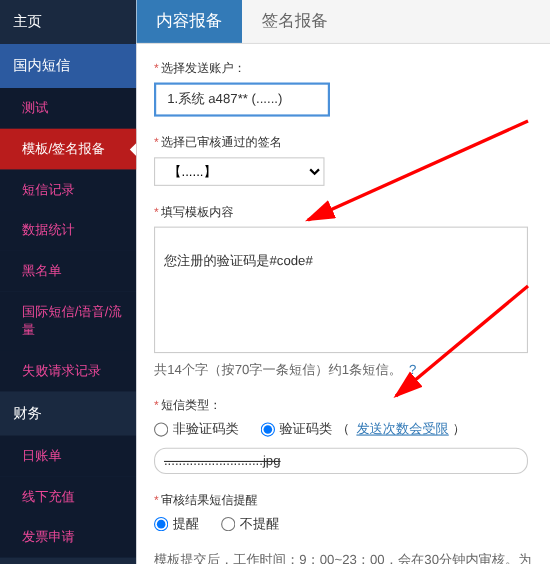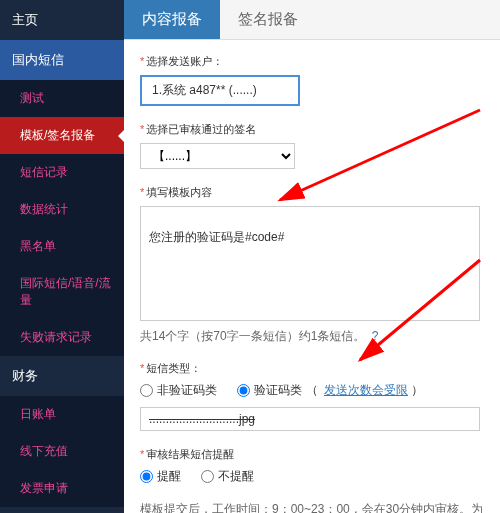--- a/index.html
+++ b/index.html
@@ -22,21 +22,21 @@
     .select-box { border: 2px solid #4a90d9; padding: 5px 10px; display: inline-block; font-size: 12px; color: #333; width: 160px; }
     .select { border: 1px solid #ccc; padding: 4px 8px; font-size: 12px; width: 155px; background: #fff; }
     .textarea { width: 100%; max-width: 340px; height: 115px; border: 1px solid #ccc; padding: 22px 8px; font-size: 12px; color: #333; resize: none; font-family: inherit; }
     .hint { font-size: 12px; color: #666; margin-top: 4px; }
     .hint .info-icon { color: #337ab7; margin-left: 3px; cursor: pointer; }
     .radio-row { display: flex; align-items: center; gap: 20px; flex-wrap: wrap; }
     .radio-item { display: flex; align-items: center; gap: 4px; font-size: 12px; }
     .radio-item input { margin: 0; }
     .link { color: #337ab7; text-decoration: underline; font-size: 12px; margin-left: 6px; }
     .input-text { width: 100%; max-width: 340px; border: 1px solid #ccc; padding: 4px 8px; font-size: 12px; margin-top: 8px; }
-    .strike { text-decoration: line-through; color: #333; }
+    .strike { text-decoration: line-through; color: #333; border-radius: 11px; }
     .footer-note { font-size: 12px; color: #666; margin-top: 8px; }
     .arrows { position: absolute; top: 0; left: 0; pointer-events: none; }
   </style>
 </head>
 <body>
 
 <div class="layout">
   <div class="sidebar">
     <div class="sidebar-item section">主页</div>
     <div class="sidebar-item section" style="background:#2c5aa0;">国内短信</div>

